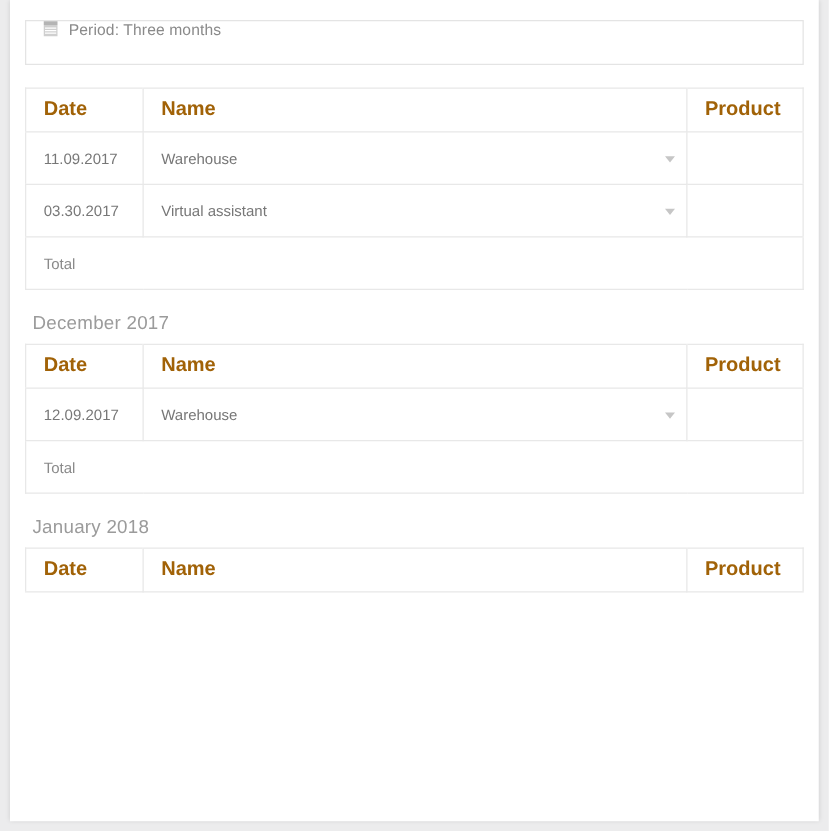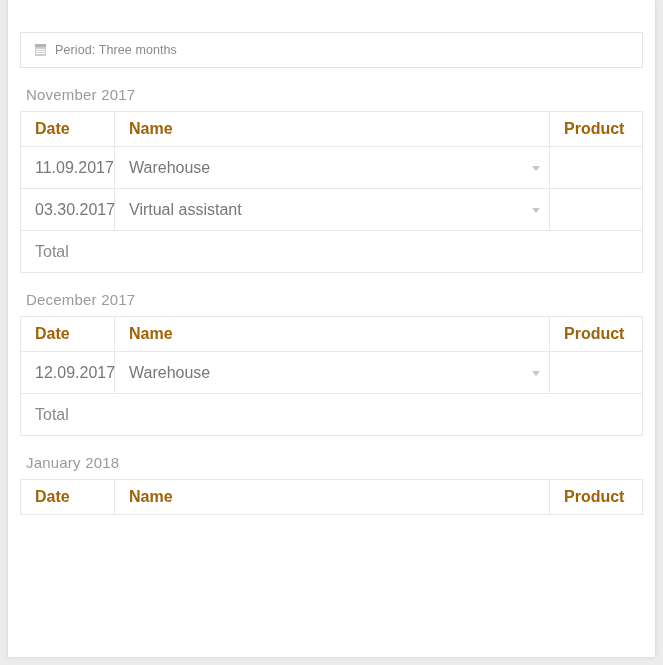--- a/index.html
+++ b/index.html
@@ -25,24 +25,22 @@
     box-sizing: border-box;
     padding: 16px 12px 0 12px;
   }
 
   
   .period-bar {
     height: 36px;
     border: 1px solid #e4e4e4;
     box-sizing: border-box;
     display: flex;
-    align-items: center;
     padding-left: 14px;
     background: #fff;
-    margin-top: 16px;
   }
   .cal-icon {
     width: 11px;
     height: 12px;
     position: relative;
     margin-right: 9px;
     flex: 0 0 auto;
   }
   .cal-icon .cal-top {
     position: absolute;
@@ -103,21 +101,21 @@
     padding: 8px 0 8px 14px;
     height: 30px;
     box-sizing: border-box;
     border-right: 1px solid #e8e8e8;
     border-bottom: 1px solid #e8e8e8;
     vertical-align: middle;
   }
   .data-table th:last-child { border-right: none; }
 
   .data-table td {
-    font-size: 16px;
+    font-size: 12px;
     color: #777777;
     padding: 0 0 0 14px;
     height: 42px;
     box-sizing: border-box;
     border-right: 1px solid #e8e8e8;
     border-bottom: 1px solid #e8e8e8;
     vertical-align: middle;
   }
   .data-table td:last-child { border-right: none; }
 
@@ -154,21 +152,20 @@
       <span class="cal-body"></span>
       <span class="cal-line l1"></span>
       <span class="cal-line l2"></span>
       <span class="cal-line l3"></span>
     </span>
     <span class="period-label">Period: Three months</span>
   </div>
 
   <div id="sections-host">
       <div class="month-section">
-        <div class="month-title">November 2017</div>
         <table class="data-table">
           <colgroup>
             <col class="c-date">
             <col class="c-name">
             <col class="c-product">
           </colgroup>
           <thead>
             <tr>
               <th>Date</th>
               <th>Name</th>

